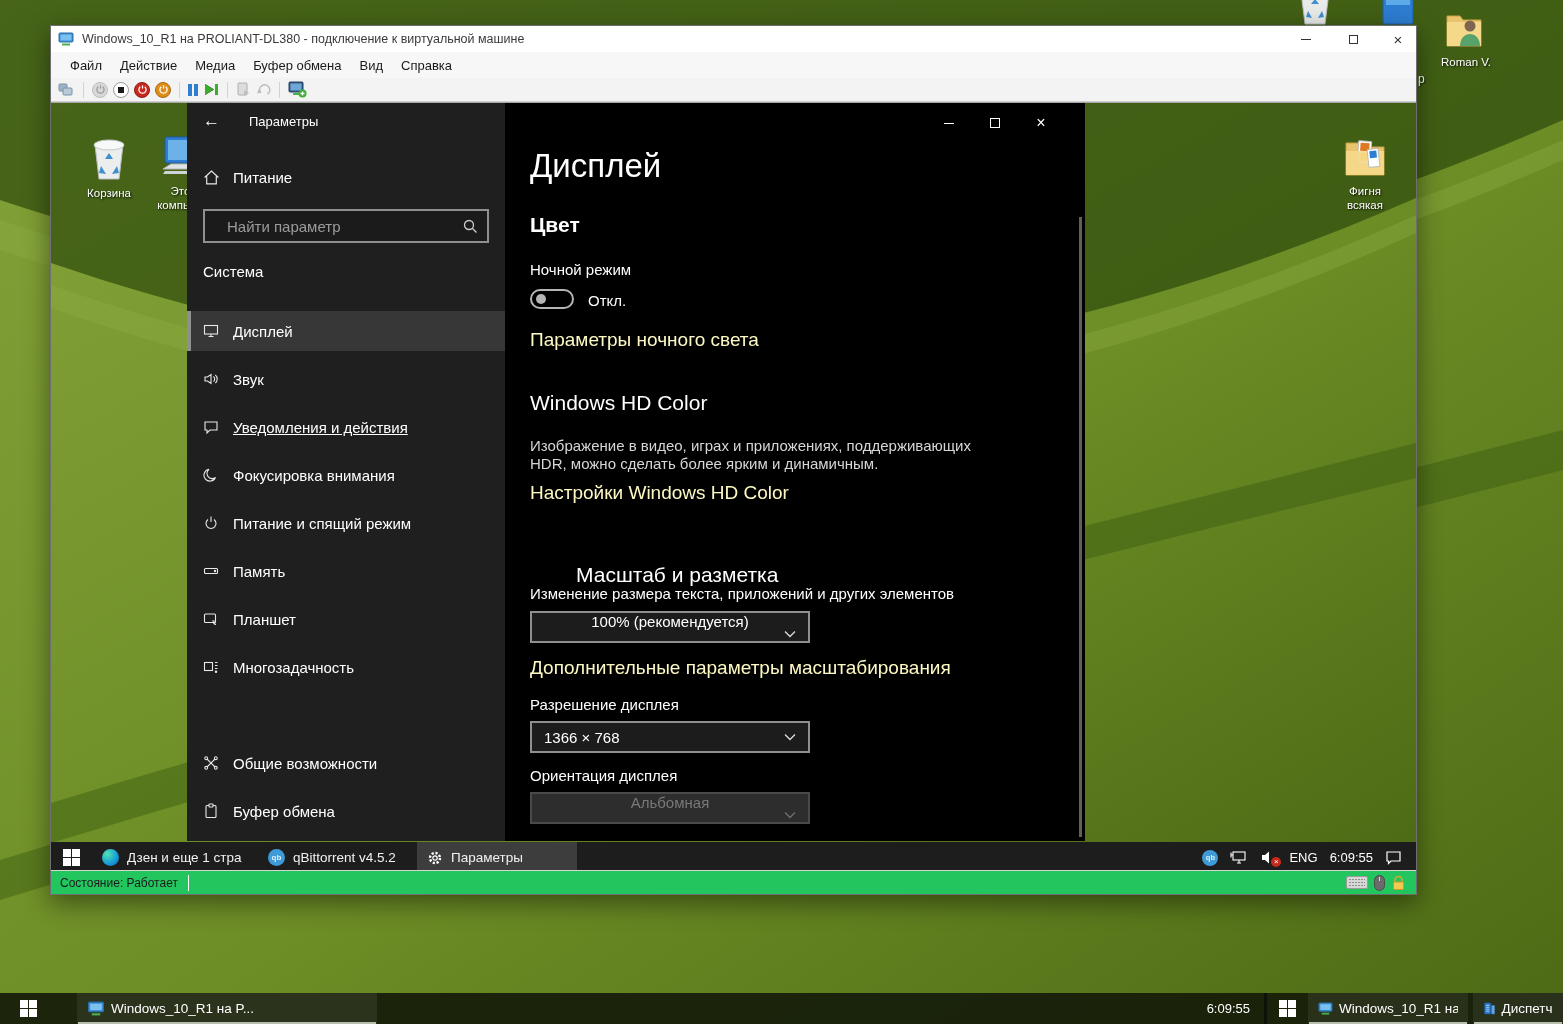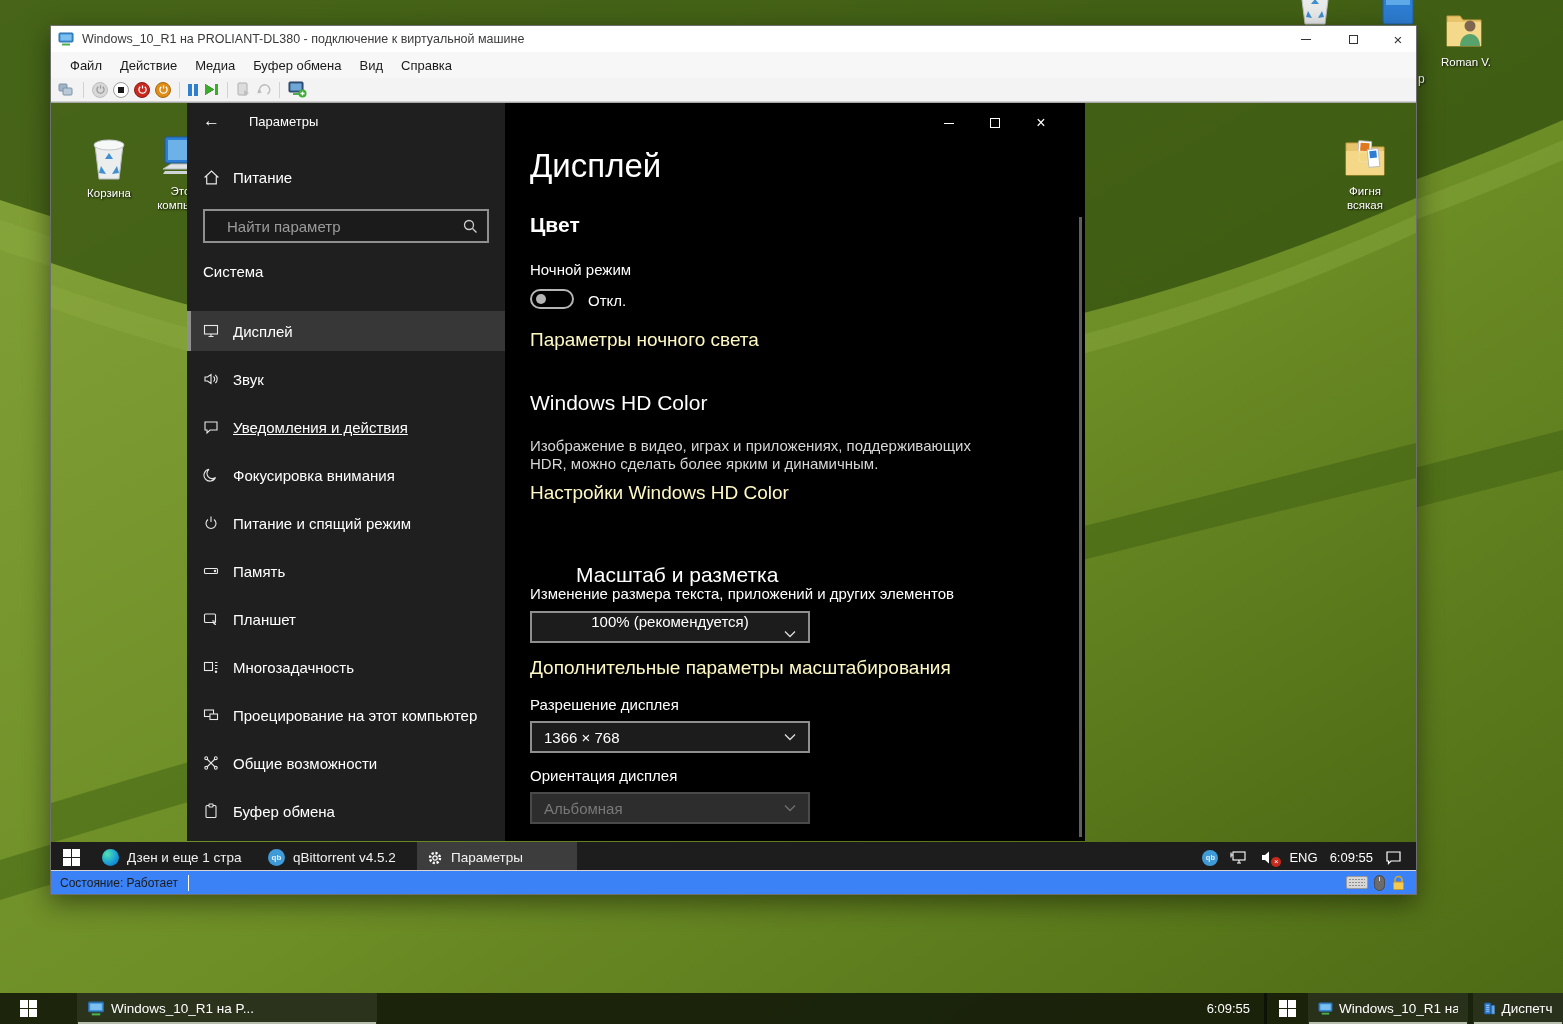--- a/index.html
+++ b/index.html
@@ -22,21 +22,21 @@
   .cap-min-bar{width:10px;height:1px;background:#333;}
   .cap-max-box{width:9px;height:9px;border:1px solid #333;}
   .cap-x{font-size:15px;line-height:15px;color:#333;}
   .menubar{position:absolute;left:0;top:26px;right:0;height:26px;background:#f7f7f7;display:flex;align-items:center;padding-left:10px;}
   .menu-item{font-size:13px;color:#1a1a1a;padding:4px 9px;}
   .toolbar{position:absolute;left:0;top:52px;right:0;height:24px;background:#f3f3f3;border-bottom:1px solid #cfcfcf;
     display:flex;align-items:center;padding-left:6px;gap:5px;}
   .tb-sep{width:1px;height:16px;background:#d2d2d2;margin:0 3px;}
   .tb-circle{width:16px;height:16px;border-radius:50%;display:flex;align-items:center;justify-content:center;}
   .screen{position:absolute;left:0;top:76px;width:1365px;height:770px;background:#3c5a11;overflow:hidden;border-top:1px solid #a8a8a8;}
-  .statusbar{position:absolute;left:0;bottom:0;right:0;height:24px;background:#3b82f6;border-top:1px solid #d6d6d6;
+  .statusbar{position:absolute;left:0;bottom:0;right:0;height:24px;background:#22c55e;border-top:1px solid #d6d6d6;
     display:flex;align-items:center;font-size:12px;color:#1c1c1c;padding-left:9px;}
   .sb-sep{width:1px;height:16px;background:#c9c9c9;border-right:1px solid #fff;margin-left:10px;}
 
   
   .settings{position:absolute;left:136px;top:0px;width:898px;height:738px;background:#000;color:#fff;}
   .side{position:absolute;left:0;top:0;width:318px;height:100%;background:#1f1f1f;}
   .srow{position:absolute;left:0;width:318px;height:40px;display:flex;align-items:center;font-size:15px;color:#fff;}
   .srow .ic{margin-left:16px;margin-right:14px;width:16px;height:16px;}
   .srow.sel{background:#373737;}
   .srow.sel::before{content:"";position:absolute;left:0;top:0;width:4px;height:40px;background:#8f8f8f;}
@@ -326,27 +326,20 @@
             <span>Планшет</span>
           </div>
           <div class="srow" style="top:544px;">
             <svg class="ic" viewBox="0 0 16 16" fill="none" stroke="#e8e8e8" stroke-width="1.1">
                 <rect x="1.5" y="3.5" width="8" height="8"></rect>
                 <path d="M12,3.5 h2.5 M12,6.5 h2.5 M12,9.5 h2.5"></path>
                 <circle cx="13" cy="12.7" r="0.7" fill="#e8e8e8"></circle>
               </svg>
             <span>Многозадачность</span>
           </div>
-          <div class="srow" style="top:592px;">
-            <svg class="ic" viewBox="0 0 16 16" fill="none" stroke="#e8e8e8" stroke-width="1.1">
-                <rect x="1.5" y="3" width="9" height="6.5"></rect>
-                <rect x="7" y="7" width="7.5" height="5.5" fill="#1f1f1f"></rect>
-              </svg>
-            <span>Проецирование на этот компьютер</span>
-          </div>
           <div class="srow" style="top:640px;">
             <svg class="ic" viewBox="0 0 16 16" fill="none" stroke="#e8e8e8" stroke-width="1.1">
                 <path d="M4,4 L12,12 M12,4 L4,12"></path>
                 <circle cx="3.2" cy="3.2" r="1.4"></circle>
                 <circle cx="12.8" cy="3.2" r="1.4"></circle>
                 <circle cx="3.2" cy="12.8" r="1.4"></circle>
                 <circle cx="12.8" cy="12.8" r="1.4"></circle>
               </svg>
             <span>Общие возможности</span>
           </div>
@@ -395,21 +388,21 @@
 
           <span class="abs lbl" style="left:25px;top:593px;">Разрешение дисплея</span>
           <div class="dd" style="left:25px;top:618px;">
             <span>1366 × 768</span>
             <svg class="chev" width="12" height="8" viewBox="0 0 12 8" fill="none" stroke="#dcdcdc" stroke-width="1.3">
                 <path d="M1,1.5 L6,6.5 L11,1.5"></path>
               </svg>
           </div>
 
           <span class="abs lbl" style="left:25px;top:664px;">Ориентация дисплея</span>
-          <div class="dd disabled" style="left:25px;top:689px;">
+          <div class="dd disabled" style="left:25px;top:689px;flex-direction:column;">
             <span>Альбомная</span>
             <svg class="chev" width="12" height="8" viewBox="0 0 12 8" fill="none" stroke="#6f6f6f" stroke-width="1.3">
                 <path d="M1,1.5 L6,6.5 L11,1.5"></path>
               </svg>
           </div>
 
           <span class="abs" style="left:574px;top:114px;width:3px;height:620px;background:#5f5f5f;"></span>
         </div>
       </div>
 

